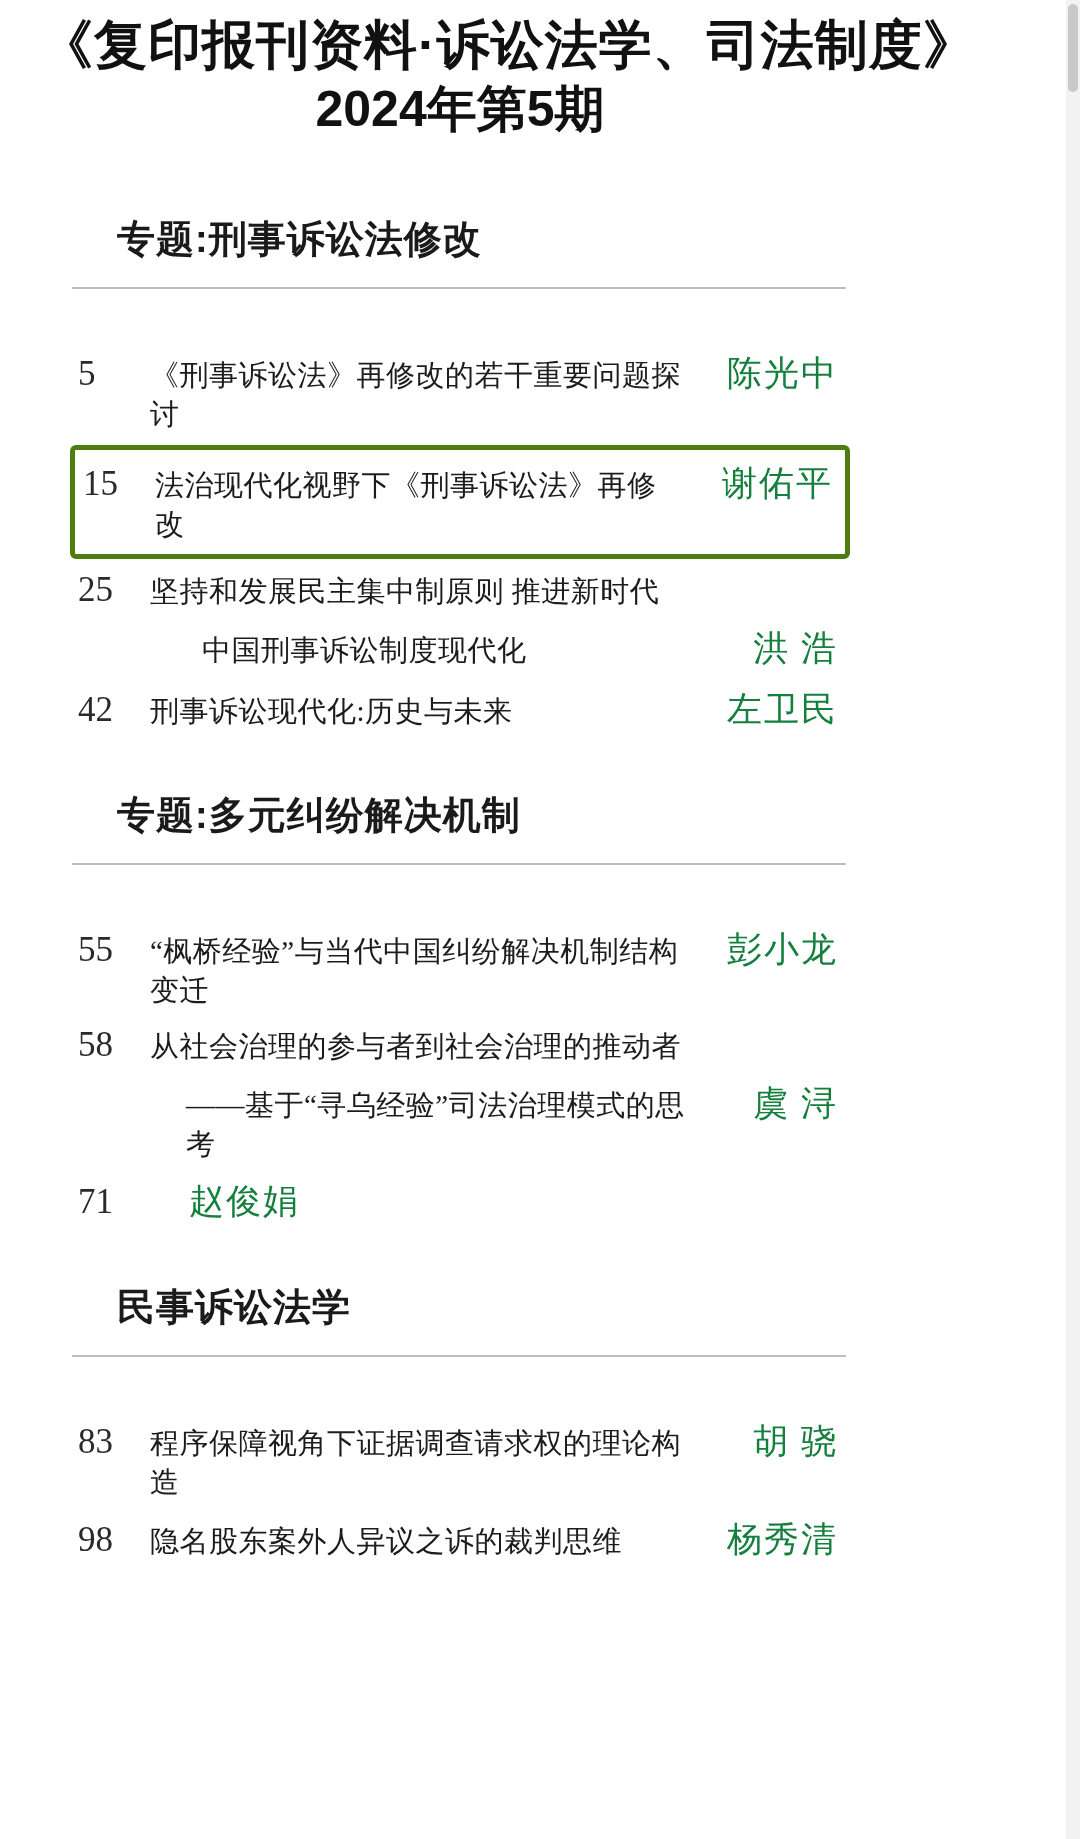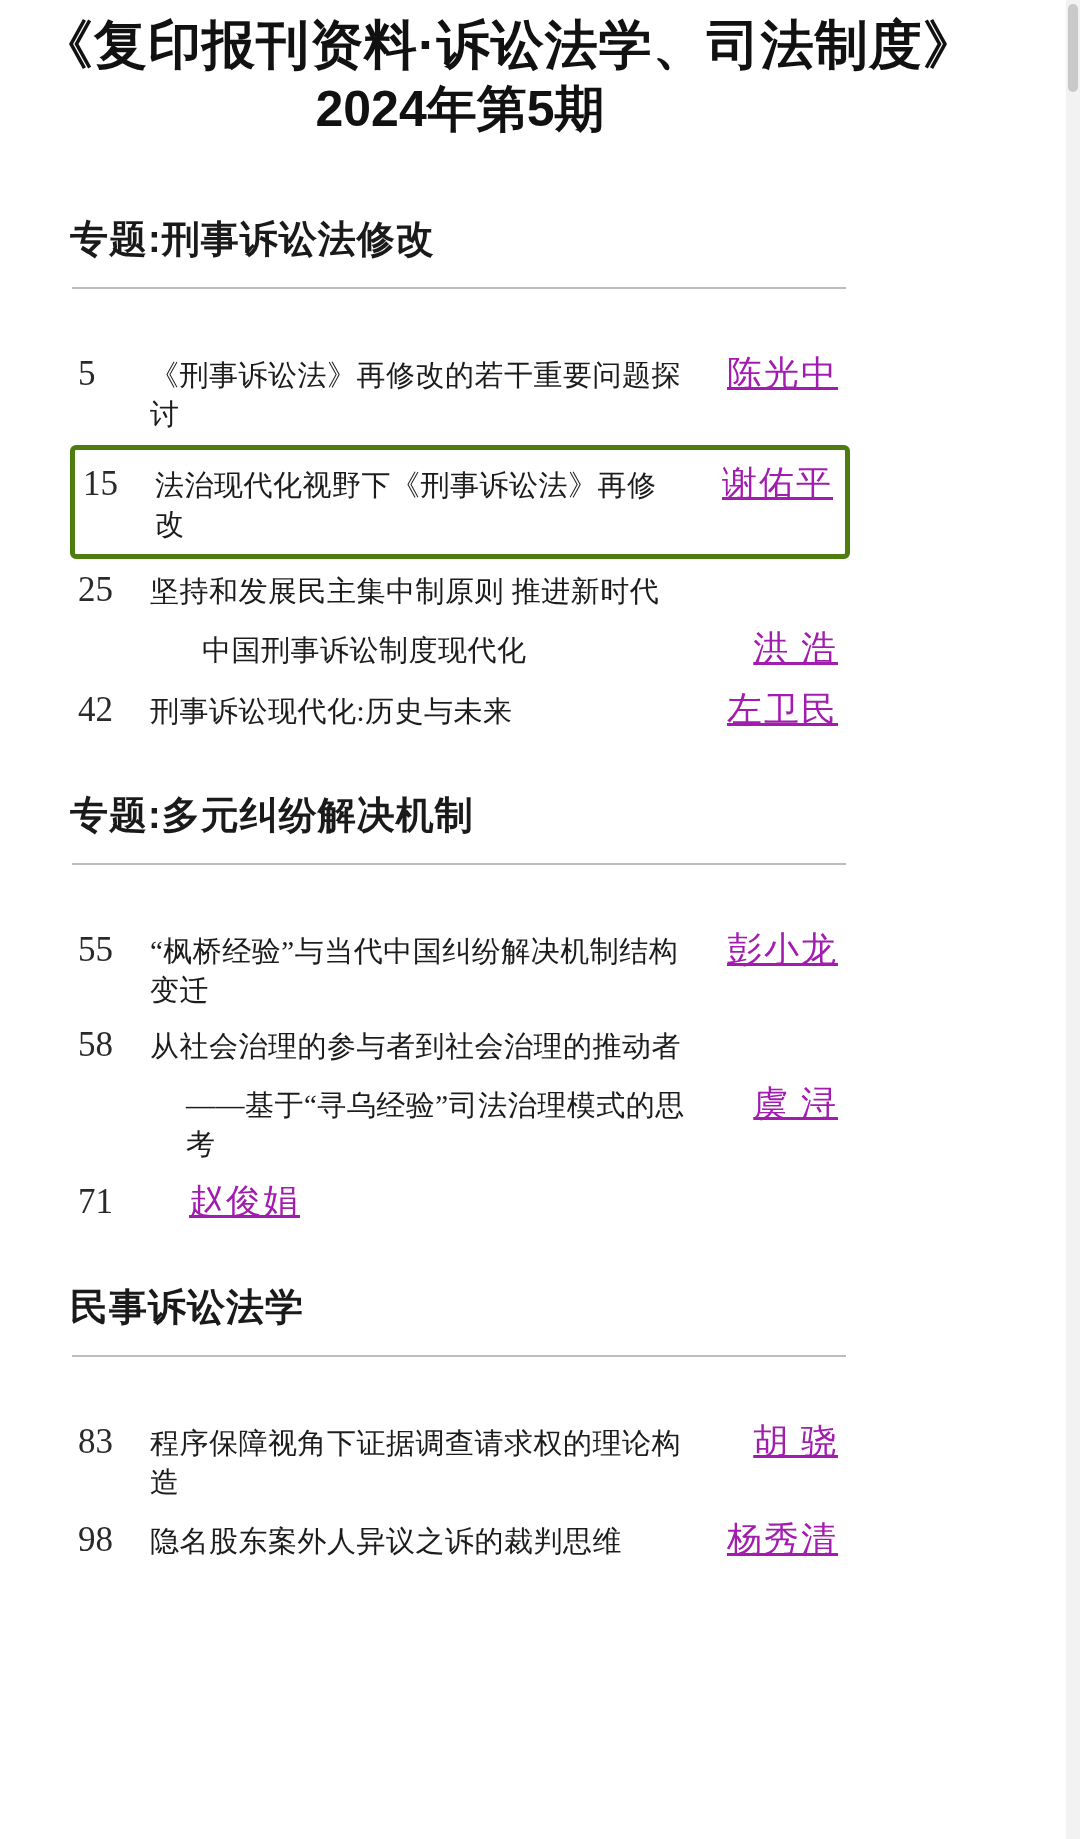--- a/index.html
+++ b/index.html
@@ -73,20 +73,21 @@
   .section {
     margin-bottom: 10px;
   }
   .section-head {
     font-family: "Liberation Sans", "DejaVu Sans", sans-serif;
     font-weight: 700;
     font-size: 38px;
     color: #1a1a1a;
     letter-spacing: 1px;
     padding-bottom: 22px;
+    margin-left: 47px;
   }
   .section-rule {
     height: 2px;
     background: #bdbdbd;
     margin: 0 4px 0 2px;
   }
 
   .entries {
     margin-top: 54px;
   }
@@ -117,24 +118,23 @@
     font-size: 29px;
     line-height: 1.35;
     color: #1c1c1c;
     letter-spacing: 0.5px;
   }
   .entry .author {
     flex: 0 0 auto;
     min-width: 150px;
     text-align: right;
     font-size: 35px;
-    color: #a21caf;
+    color: #15803d;
     letter-spacing: 2px;
     padding-right: 6px;
-    text-decoration: underline;
   }
   
   .entry.cont .title {
     padding-left: 52px;
   }
   .entry.cont2 .title {
     padding-left: 36px;
   }
 
   .section-gap {

